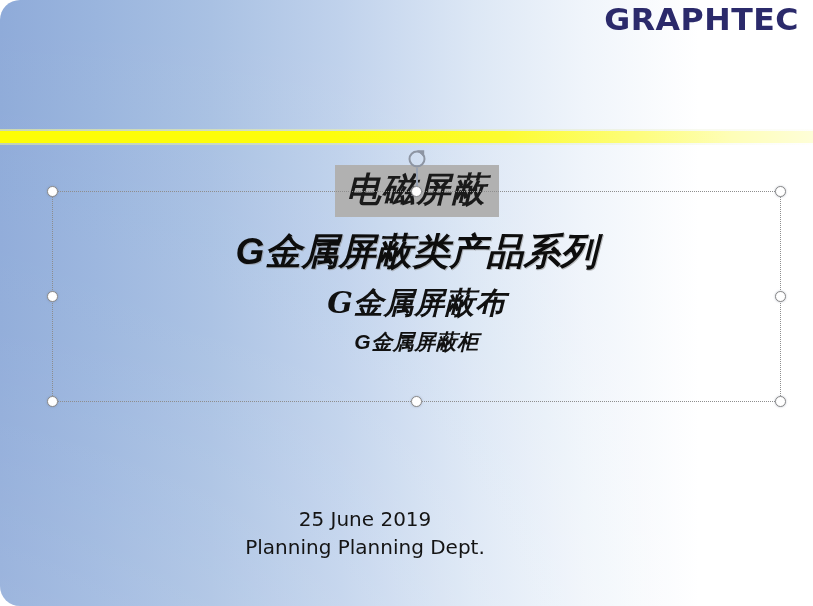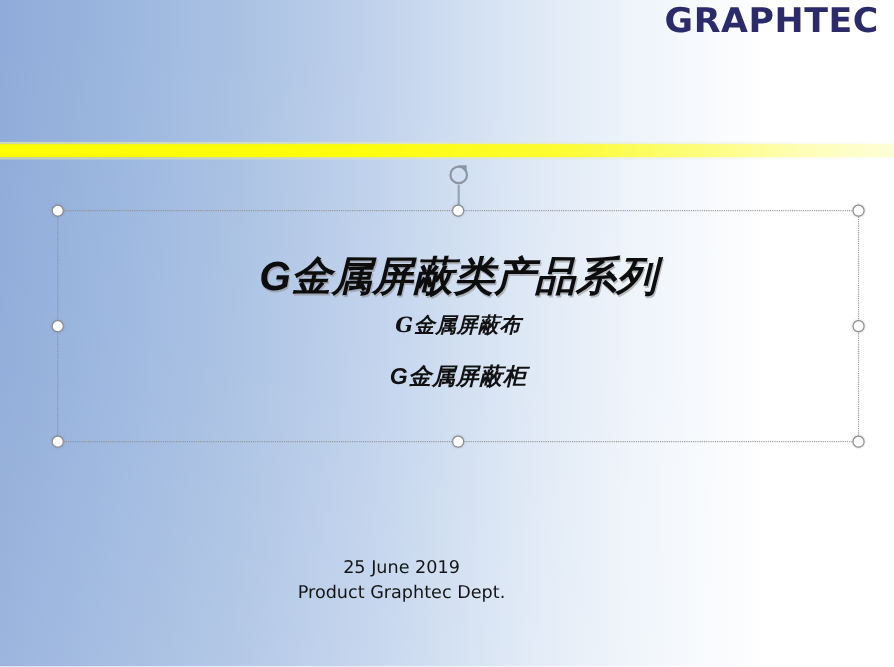--- a/index.html
+++ b/index.html
@@ -18,20 +18,21 @@
     overflow: hidden;
     background: linear-gradient(to right,
         #8fabd9 0%,
         #9ab5de 12%,
         #a9c1e3 26%,
         #c0d2ec 42%,
         #dce7f5 58%,
         #f0f5fb 72%,
         #ffffff 86%,
         #ffffff 100%);
+    border-radius: 20px;
   }
 
   
   #slide-wash {
     position: absolute;
     left: 0; top: 0; right: 0; bottom: 0;
     background: linear-gradient(to bottom,
         rgba(255,255,255,0.00) 0%,
         rgba(255,255,255,0.04) 55%,
         rgba(255,255,255,0.12) 100%);
@@ -181,21 +182,21 @@
     color: #0d0d0d;
     letter-spacing: 0px;
     text-shadow: 1px 1px 0 rgba(140,140,140,0.55);
   }
 
   #line-cloth {
     top: 92px;
     font-family: "DejaVu Serif", serif;
     font-weight: bold;
     font-style: italic;
-    font-size: 19px;
+    font-size: 30px;
     color: #111111;
     letter-spacing: 0.5px;
   }
 
   #line-cabinet {
     top: 137px;
     font-family: Liberation Sans, sans-serif;
     font-weight: bold;
     font-style: italic;
     font-size: 21px;
@@ -215,41 +216,44 @@
   }
 
   
   #footer-block {
     position: absolute;
     left: 0;
     top: 505px;
     width: 730px;
     text-align: center;
     font-family: "DejaVu Sans", sans-serif;
-    font-size: 16px;
+    font-size: 20px;
     color: #141414;
     line-height: 1.42;
   }
   #footer-block div { white-space: nowrap; }
 </style>
 </head>
 <body>
 
 <div id="slide">
 
   <div id="slide-wash"></div>
 
   <div id="logo">GRAPHTEC</div>
 
   <div id="yellow-band-edge-top"></div>
   <div id="yellow-band"></div>
   <div id="yellow-band-edge-bottom"></div>
 
   <div id="textbox">
 
+    <div class="line" id="line-subject">
+      <span class="hl">电磁屏蔽</span>
+    </div>
 
     <div class="line" id="line-series">G金属屏蔽类产品系列</div>
 
     <div class="line" id="line-cloth">G金属屏蔽布</div>
 
     <div class="line" id="line-cabinet">G金属屏蔽柜</div>
 
 
   </div>
 
@@ -267,16 +271,16 @@
     <div class="sel-handle h-tr"></div>
     <div class="sel-handle h-ml"></div>
     <div class="sel-handle h-mr"></div>
     <div class="sel-handle h-bl"></div>
     <div class="sel-handle h-bc"></div>
     <div class="sel-handle h-br"></div>
   </div>
 
   <div id="footer-block">
     <div>25 June 2019</div>
-    <div>Product Graphtec Dept.</div>
+    <div>Planning Planning Dept.</div>
   </div>
 
 </div>
 
 </body></html>

